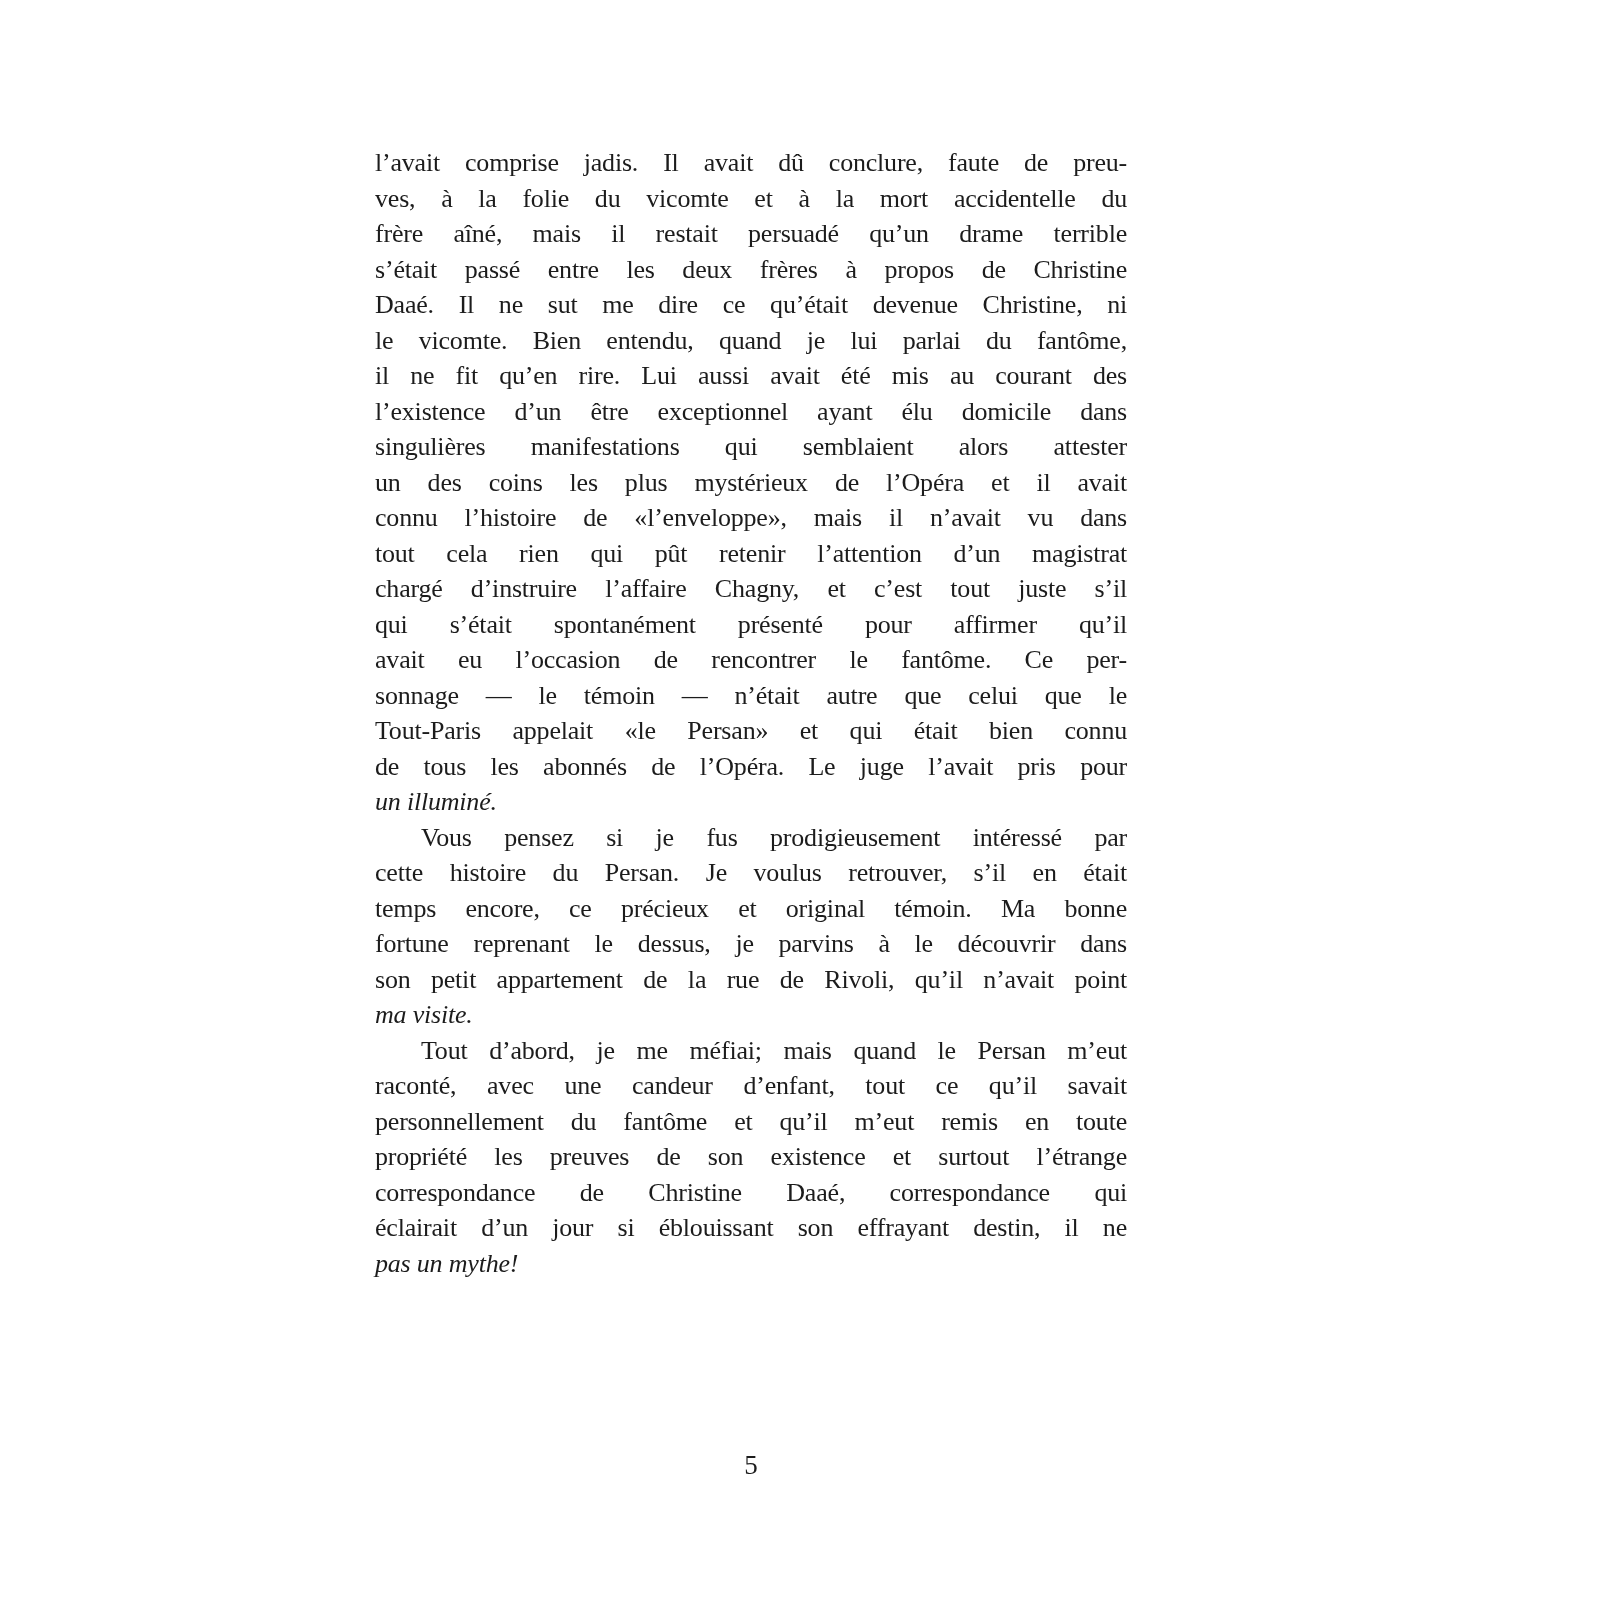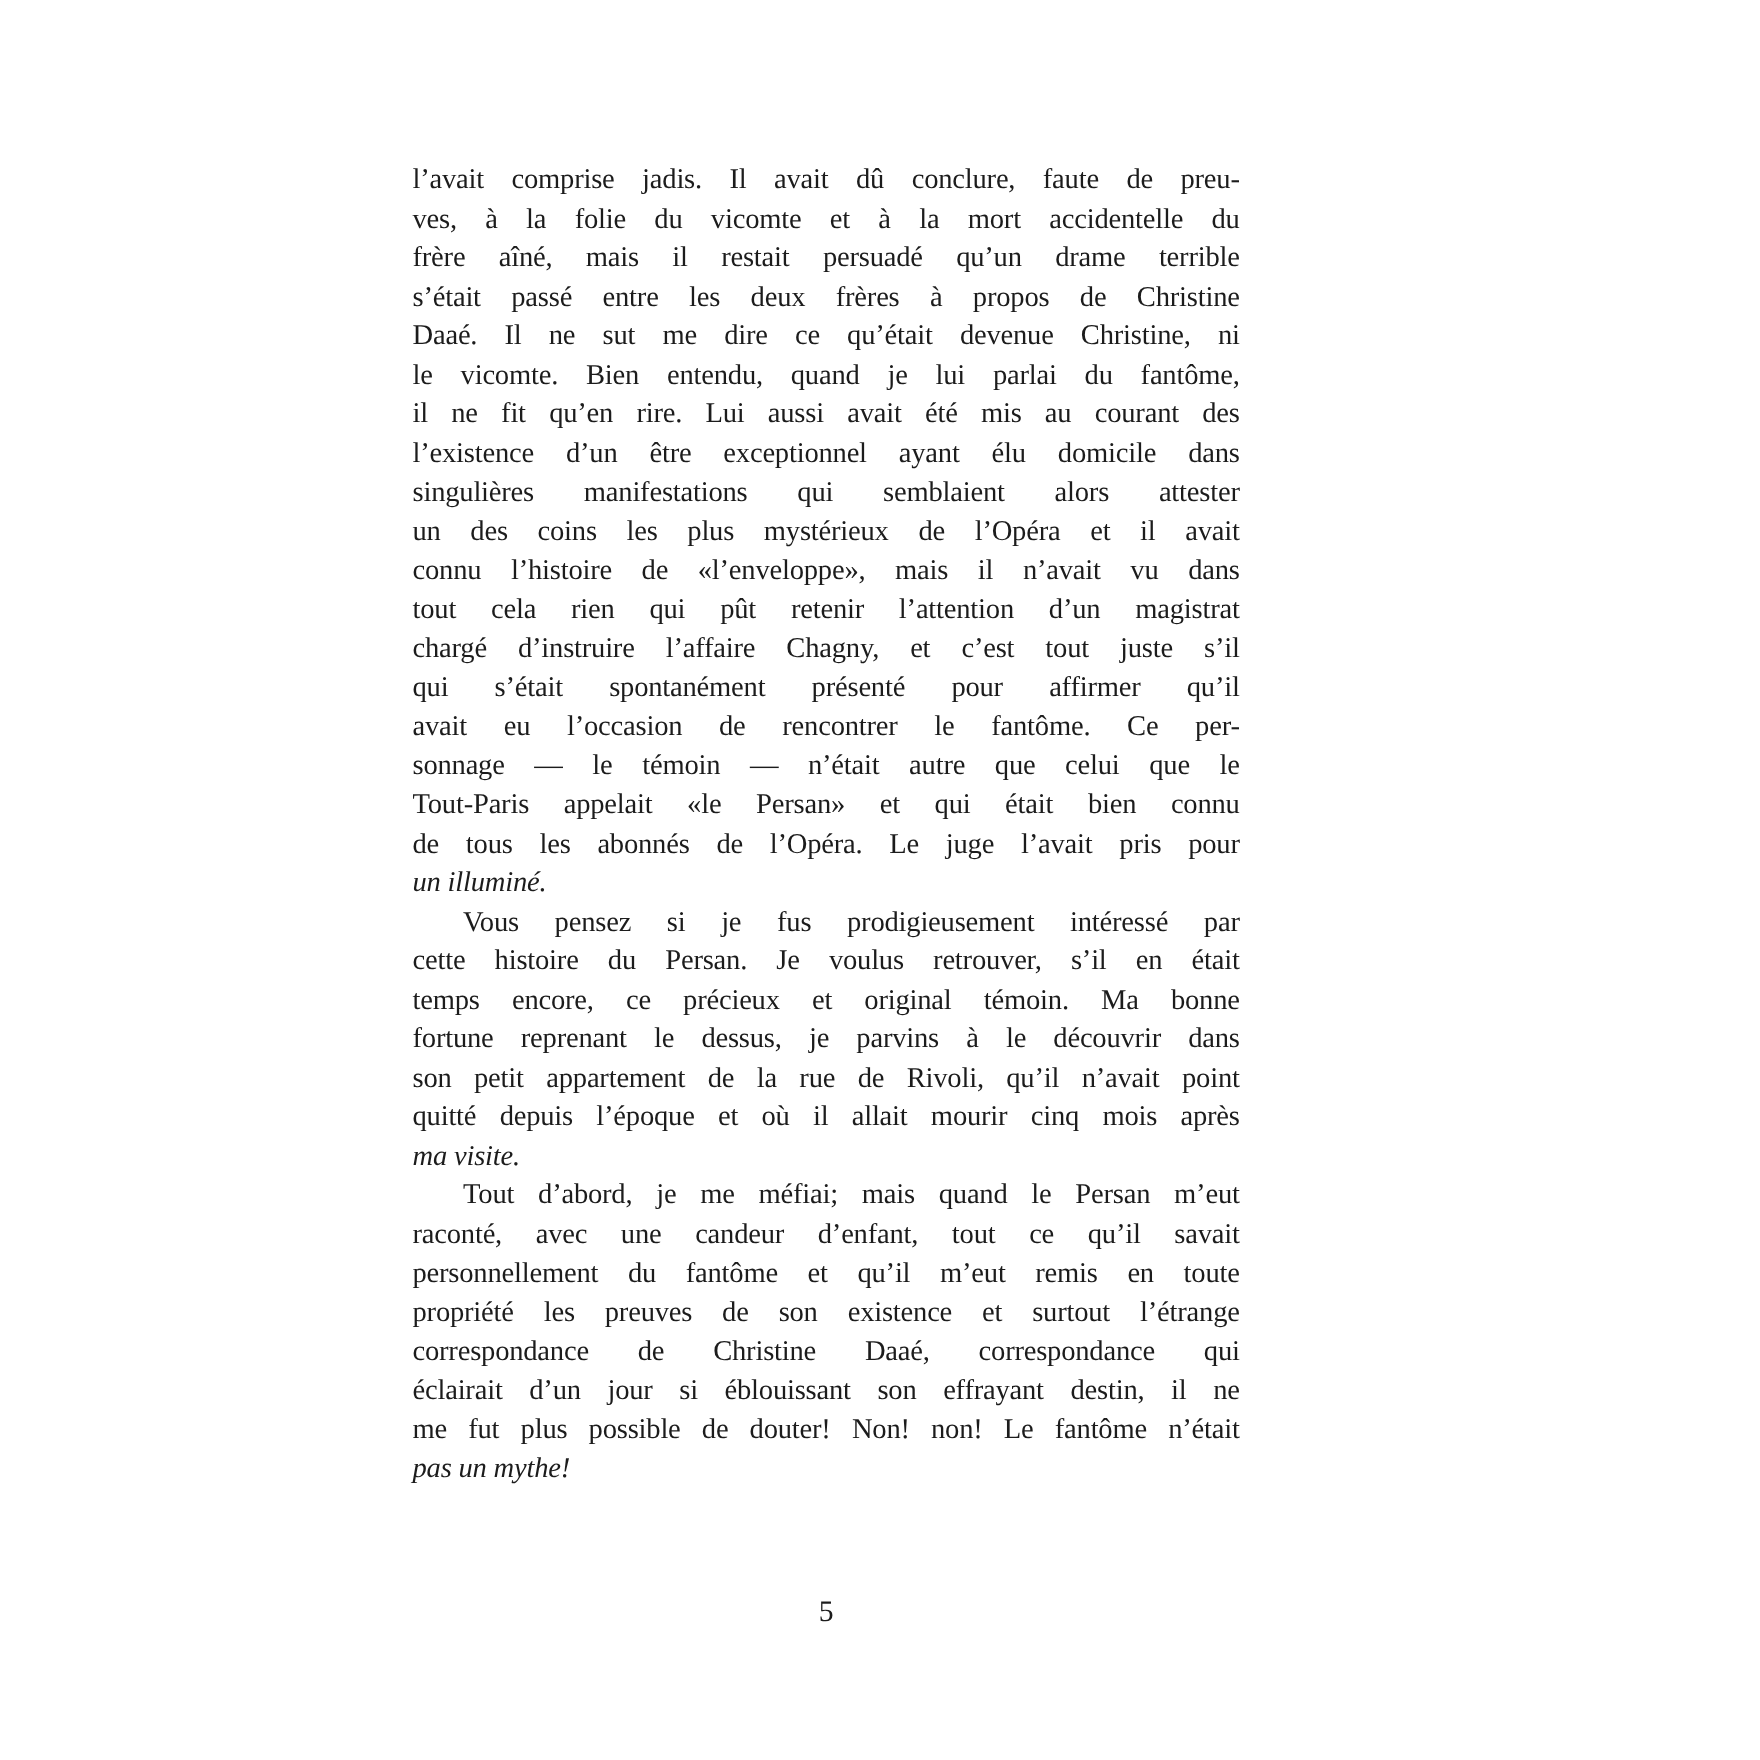--- a/index.html
+++ b/index.html
@@ -80,28 +80,26 @@
         <div class="line">Tout-Paris appelait «le Persan» et qui était bien connu</div>
         <div class="line">de tous les abonnés de l’Opéra. Le juge l’avait pris pour</div>
         <div class="line para-end">un illuminé.</div>
       </div>
       <div class="paragraph">
         <div class="line indent">Vous pensez si je fus prodigieusement intéressé par</div>
         <div class="line">cette histoire du Persan. Je voulus retrouver, s’il en était</div>
         <div class="line">temps encore, ce précieux et original témoin. Ma bonne</div>
         <div class="line">fortune reprenant le dessus, je parvins à le découvrir dans</div>
         <div class="line">son petit appartement de la rue de Rivoli, qu’il n’avait point</div>
-        <div class="line">quitté depuis l’époque et où il allait mourir cinq mois après</div>
         <div class="line para-end">ma visite.</div>
       </div>
       <div class="paragraph">
         <div class="line indent">Tout d’abord, je me méfiai; mais quand le Persan m’eut</div>
         <div class="line">raconté, avec une candeur d’enfant, tout ce qu’il savait</div>
         <div class="line">personnellement du fantôme et qu’il m’eut remis en toute</div>
         <div class="line">propriété les preuves de son existence et surtout l’étrange</div>
         <div class="line">correspondance de Christine Daaé, correspondance qui</div>
         <div class="line">éclairait d’un jour si éblouissant son effrayant destin, il ne</div>
-        <div class="line">me fut plus possible de douter! Non! non! Le fantôme n’était</div>
         <div class="line para-end">pas un mythe!</div>
       </div>
     </div>
   <div class="page-number">5</div>
 </div>
 
 </body></html>

